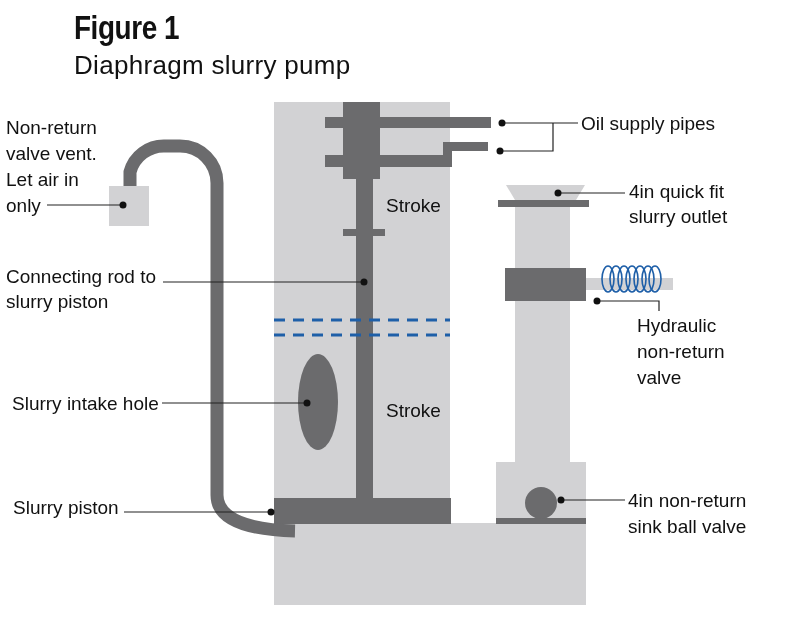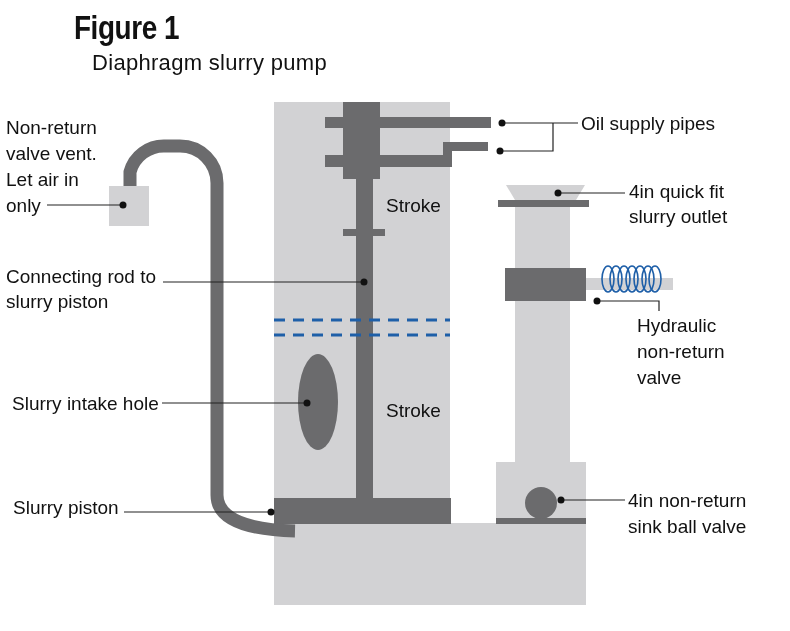--- a/index.html
+++ b/index.html
@@ -1,18 +1,18 @@
 <!DOCTYPE html>
 <html><head>
   <meta charset="utf-8">
   <style>
     html, body { margin: 0; padding: 0; background: #ffffff; }
     body { width: 790px; height: 631px; position: relative; overflow: hidden; font-family: "Liberation Sans", sans-serif; }
     .title { position: absolute; left: 74px; top: 8px; font-family: "Liberation Sans", sans-serif; font-weight: bold; font-size: 34px; letter-spacing: -0.5px; color: #111; transform: scaleX(0.82); transform-origin: left top; }
-    .subtitle { position: absolute; left: 74px; top: 50px; font-size: 22px; color: #111; letter-spacing: 0.3px; margin-left: 18px; }
+    .subtitle { position: absolute; left: 74px; top: 50px; font-size: 26px; color: #111; letter-spacing: 0.3px; }
     svg.diagram { position: absolute; left: 0; top: 0; }
     .lbl { font-family: "Liberation Sans", sans-serif; font-size: 19px; fill: #111; }
     .stroke-lbl { font-family: "Liberation Sans", sans-serif; font-size: 19px; fill: #111; }
   </style>
 </head>
 <body>
 
 <div class="title">Figure 1</div>
 <div class="subtitle">Diaphragm slurry pump</div>
 

